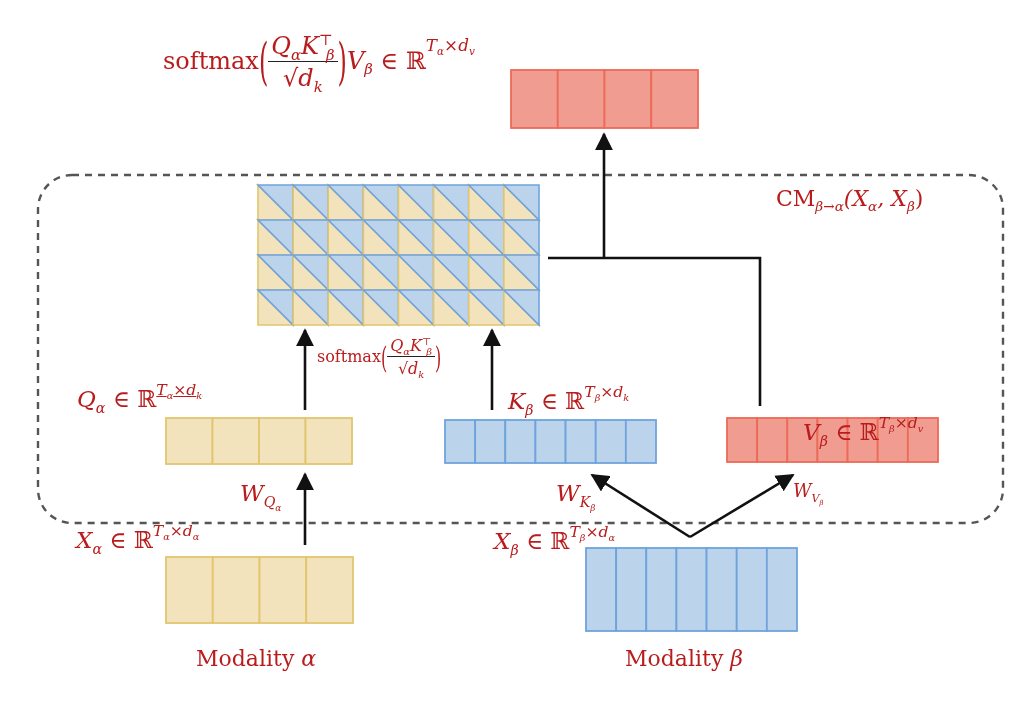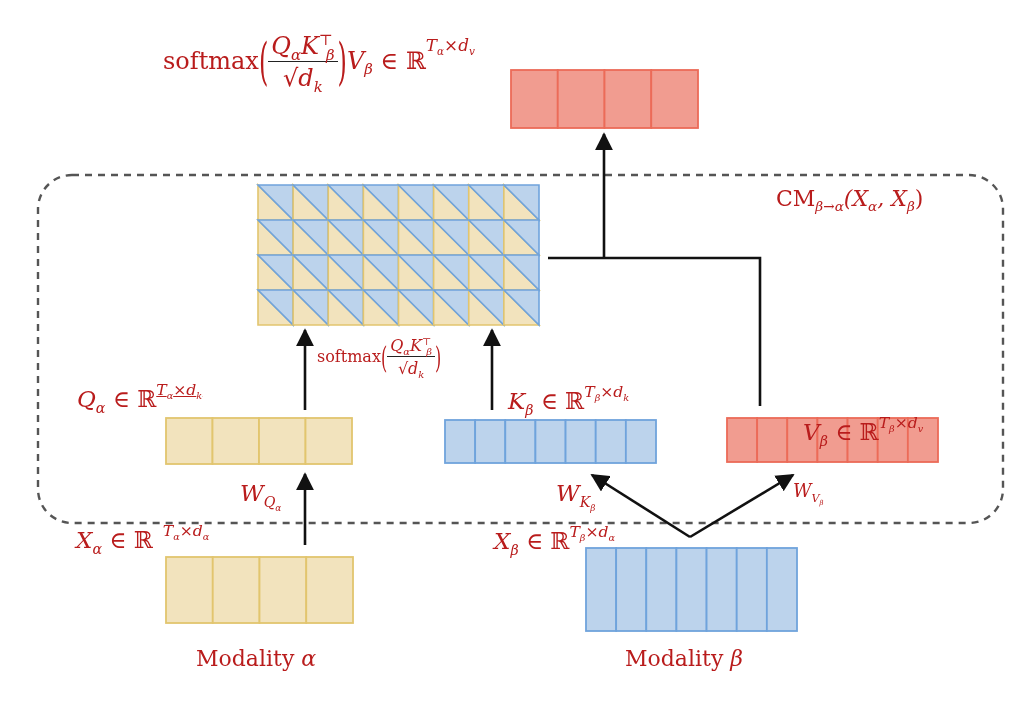--- a/index.html
+++ b/index.html
@@ -242,21 +242,21 @@
   <span>W</span><sub><span>Q</span><sub>α</sub></sub>
 </div>
 <div class="lbl math" style="left:556px; top:480px; font-size:23px;font-style:italic;">
   <span>W</span><sub><span>K</span><sub>β</sub></sub>
 </div>
 <div class="lbl math" style="left:793px; top:480px; font-size:18px;">
   <span>W</span><sub><span>V</span><sub>β</sub></sub>
 </div>
 
 <div class="lbl math" style="left:76px; top:527px; font-size:23px;">
-  <span>X</span><sub>α</sub><span class="rm"> ∈ ℝ</span><sup style="font-size:68%; vertical-align:12px;margin-left:10px;"><span>T</span><sub>α</sub><span>×d</span><sub>α</sub></sup>
+  <span>X</span><sub>α</sub><span class="rm"> ∈ ℝ</span><sup style="font-size:68%; vertical-align:12px;"><span>T</span><sub>α</sub><span>×d</span><sub>α</sub></sup>
 </div>
 <div class="lbl math" style="left:494px; top:528px; font-size:23px;">
   <span>X</span><sub>β</sub><span class="rm"> ∈ ℝ</span><sup style="font-size:68%; vertical-align:12px;"><span>T</span><sub>β</sub><span>×d</span><sub>α</sub></sup>
 </div>
 
 <div class="lbl" style="left:196px; top:646px; font-size:22px;">
   <span>Modality </span><span class="math">α</span>
 </div>
 <div class="lbl" style="left:625px; top:646px; font-size:22px;text-align:right;">
   <span>Modality </span><span class="math">β</span>

